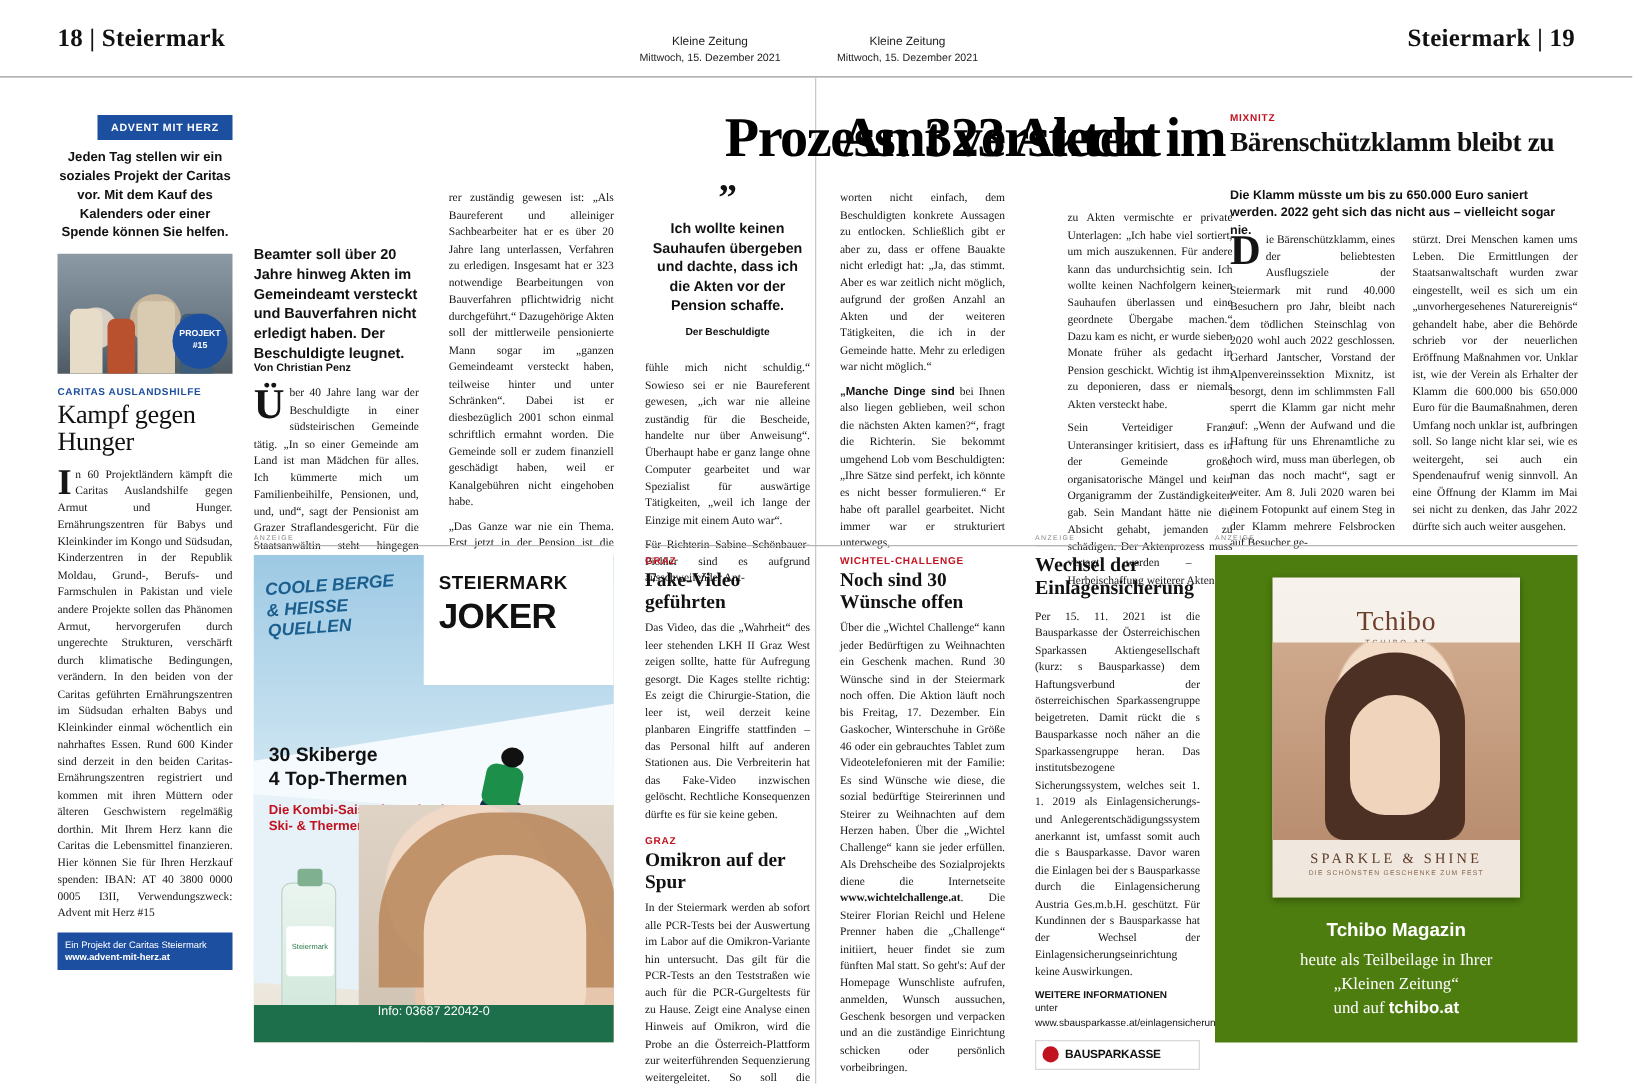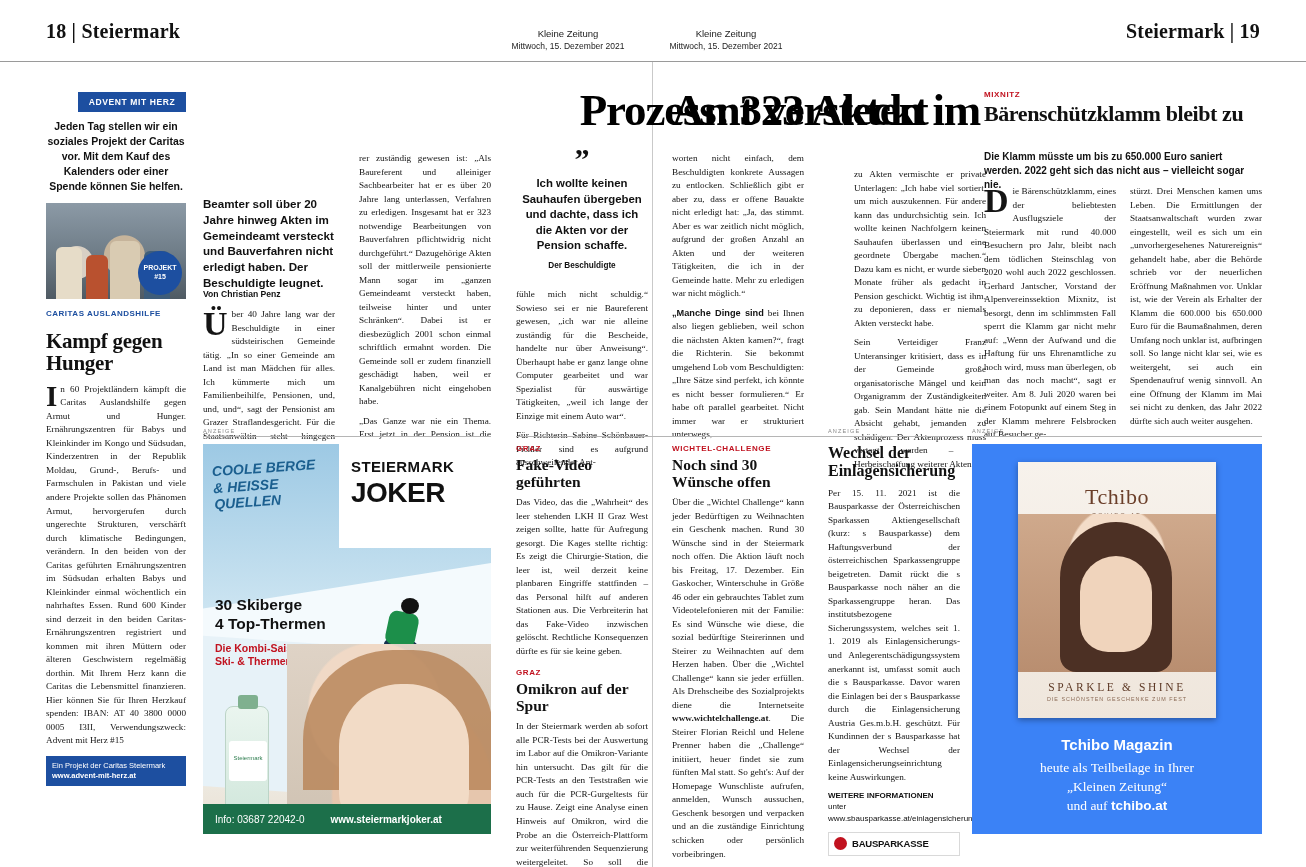--- a/index.html
+++ b/index.html
@@ -80,22 +80,22 @@
     font-size: 7px; line-height: 1.15; display: flex;
     flex-direction: column; align-items: center; justify-content: center;
     text-align: center;
   }
   .rail-kicker {
     font-family: "Liberation Sans", sans-serif; font-weight: bold;
     font-size: 8px; letter-spacing: .5px; color: #1d4fa0;
     margin-top: 10px;
   }
   .rail-title {
-    font-family: "Liberation Serif", serif; font-weight: bold;
-    font-size: 21px; line-height: 1.08; margin-top: 12px; letter-spacing: -.3px;
+    font-family: "Liberation Serif", serif; font-weight: normal;
+    font-size: 21px; line-height: 1.08; margin-top: 2px; letter-spacing: -.3px;
   }
   .rail-body {
     font-size: 9.2px; line-height: 1.47; text-align: justify;
     margin-top: 8px; color: #161616; hyphens: auto;
   }
   .rail-body .dropcap {
     float: left; font-family: "Liberation Serif", serif;
     font-size: 29px; line-height: 23px; font-weight: bold;
     padding: 2px 3px 0 0;
   }
@@ -259,21 +259,21 @@
   }
   .joker .bottle .cap { position: absolute; left: 12px; top: -12px; width: 20px; height: 14px;
     background: #7fb08f; border-radius: 3px; }
   .joker .bottle .lbl { position: absolute; left: 3px; top: 34px; width: 38px; height: 40px;
     background: #fff; border-radius: 3px; font-family: "Liberation Sans", sans-serif;
     font-size: 6px; color: #2e7d4f; text-align: center; padding-top: 14px; }
   .joker .footbar {
     position: absolute; left: 0; bottom: 0; width: 288px; height: 30px;
     background: #1c6f4a; color: #fff;
     font-family: "Liberation Sans", sans-serif; font-size: 10px;
-    display: flex; align-items: center; padding: 0 12px; gap: 26px;
+    display: flex; align-items: center; padding: 0 12px; gap: 26px; flex-direction: column;
   }
   .joker .footbar b { font-weight: bold; }
 
   
   .sec-kicker {
     font-family: "Liberation Sans", sans-serif; font-weight: bold;
     font-size: 8px; letter-spacing: .6px; color: #c1121f; margin-bottom: 3px;
   }
   .sec-head {
     font-family: "Liberation Serif", serif; font-weight: bold;
@@ -298,21 +298,21 @@
     width: 132px; height: 24px; display: flex; align-items: center; gap: 5px;
     padding: 0 5px;
   }
   .spk-logo .dot { width: 13px; height: 13px; background: #c1121f; border-radius: 50%; }
   .spk-logo .tx { font-family: "Liberation Sans", sans-serif; font-weight: bold;
     font-size: 9.5px; letter-spacing: -.2px; color: #111; }
 
   
   .tchibo {
     position: absolute; left: 972px; top: 444px; width: 290px; height: 390px;
-    background: #3b82f6;
+    background: #4d7c0f;
     overflow: hidden;
   }
   .tchibo .mag {
     position: absolute; left: 46px; top: 18px; width: 198px; height: 256px;
     background: linear-gradient(#f7f2ec, #efe6dc);
     box-shadow: 0 2px 6px rgba(0,0,0,.35);
   }
   .tchibo .mag .brand {
     position: absolute; left: 0; right: 0; top: 22px; text-align: center;
     font-family: "Liberation Serif", serif; font-size: 22px; color: #6b3f2a;

